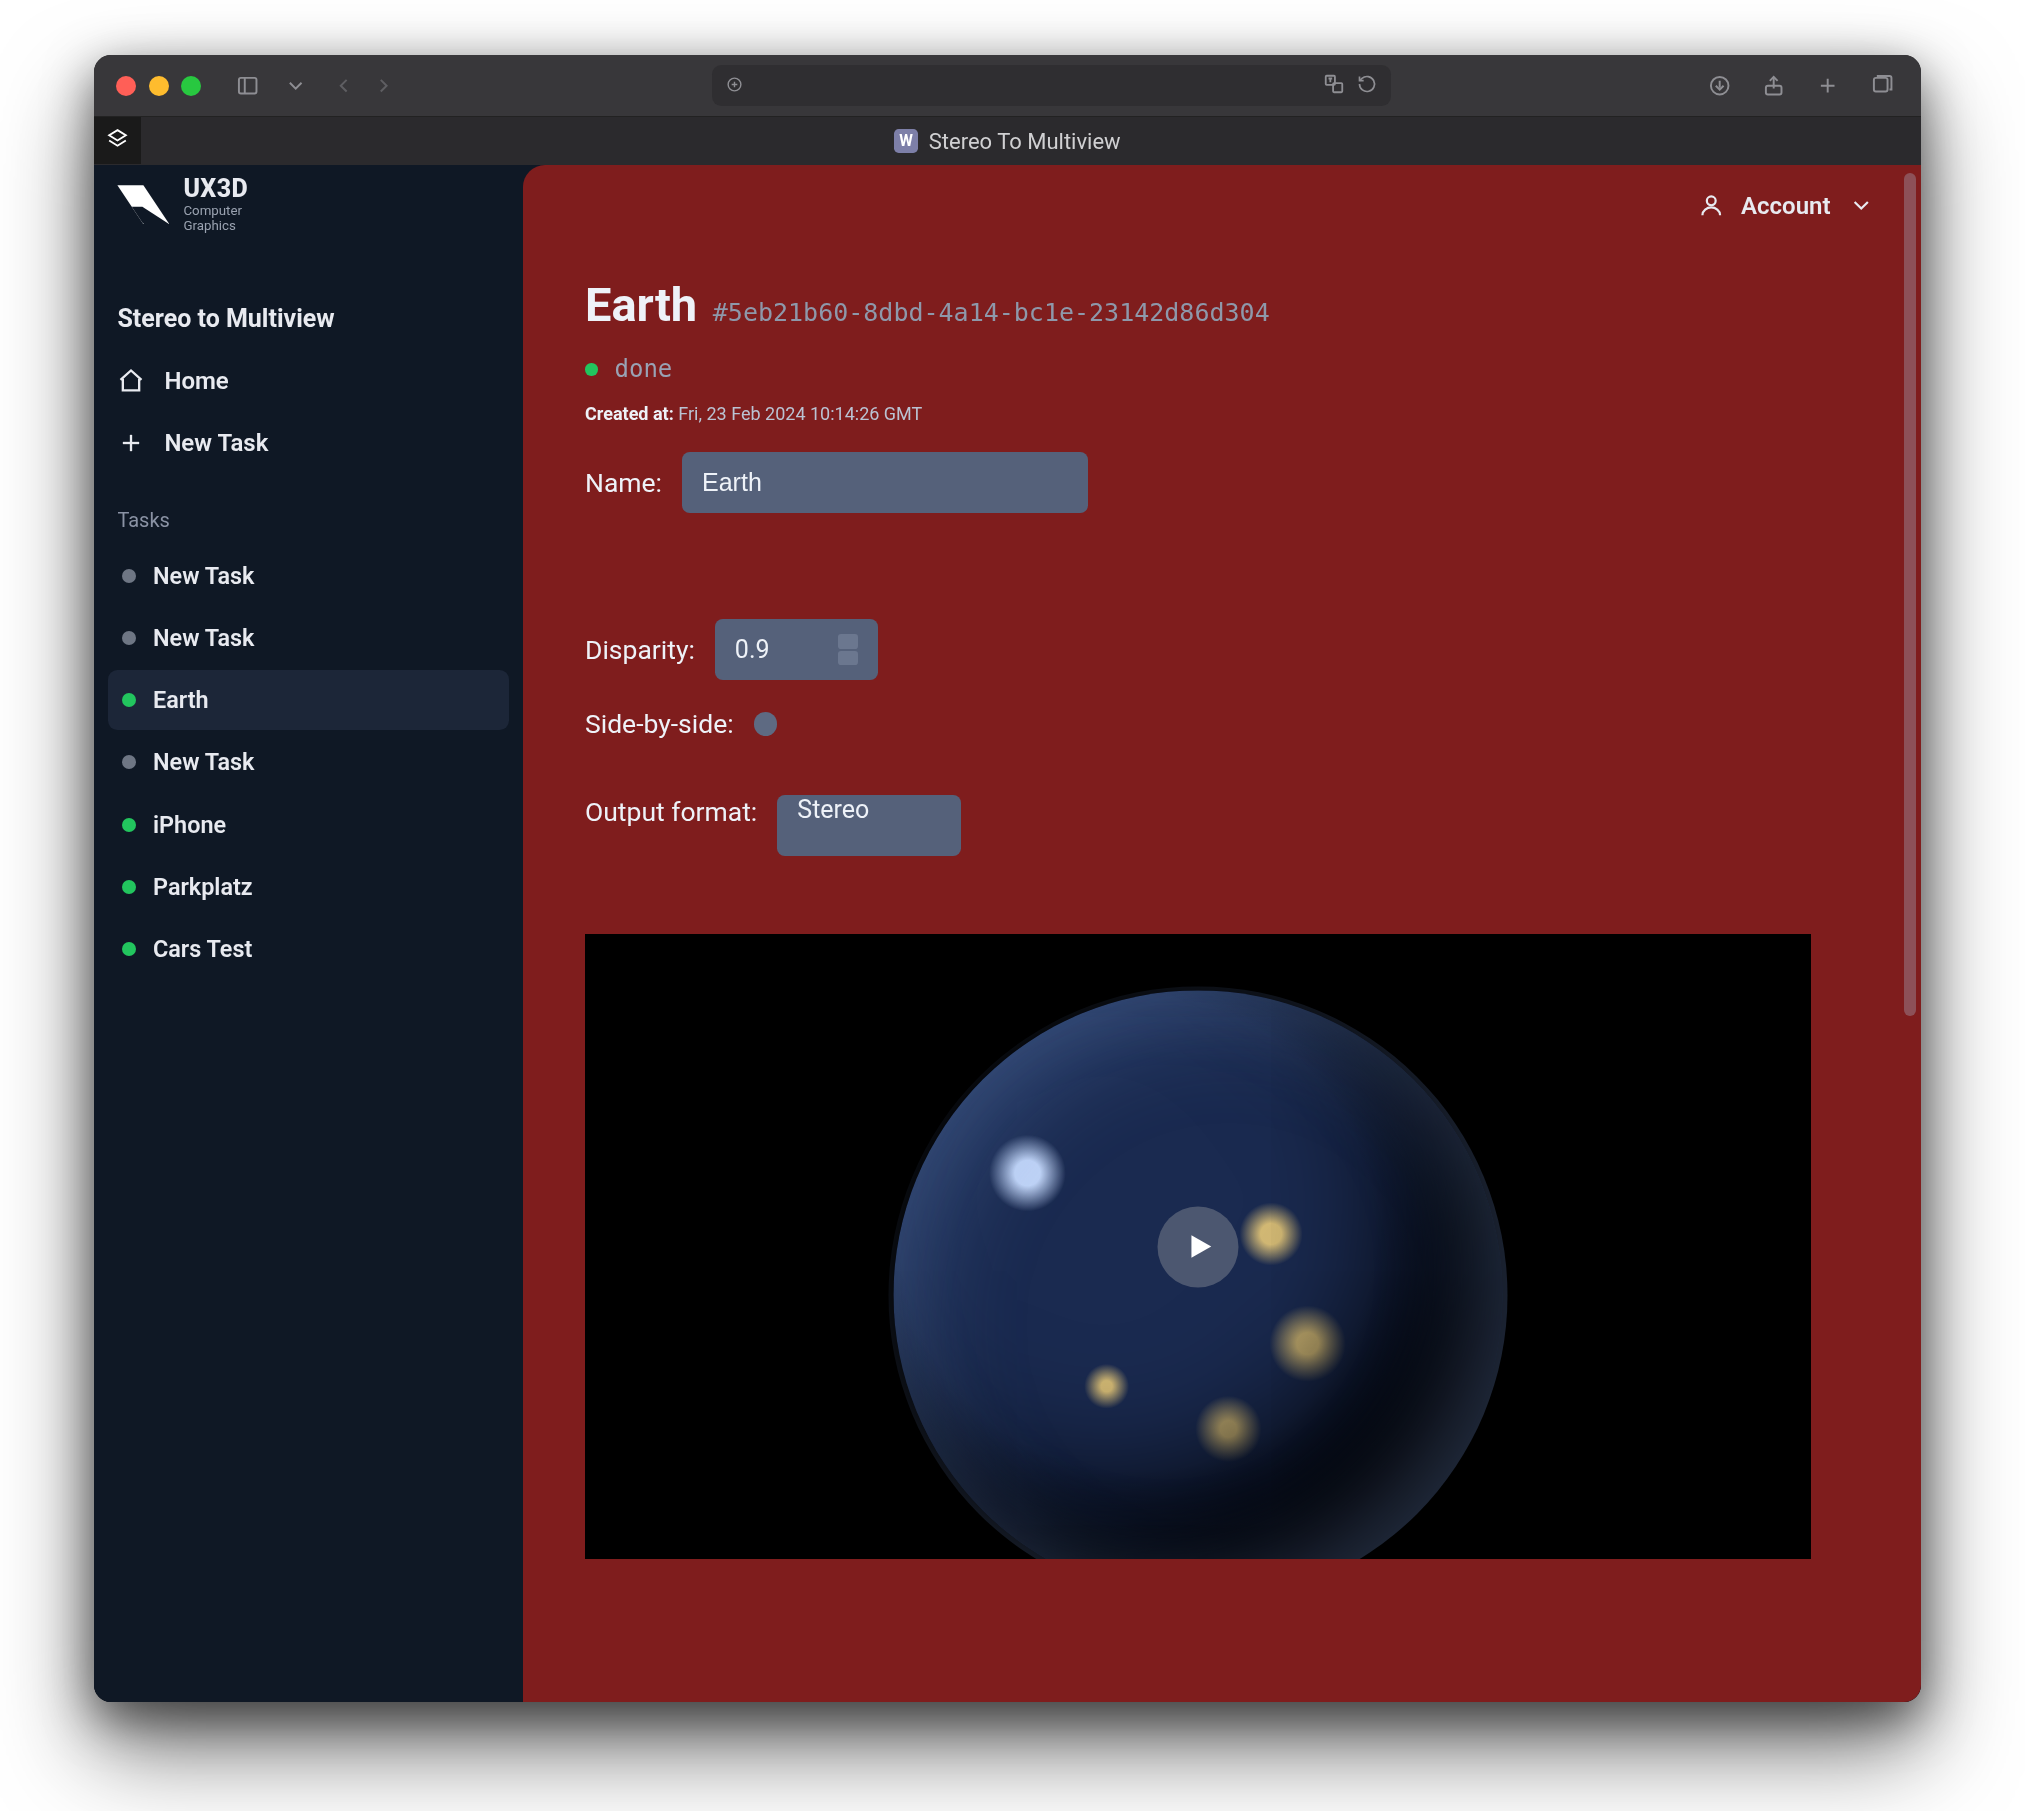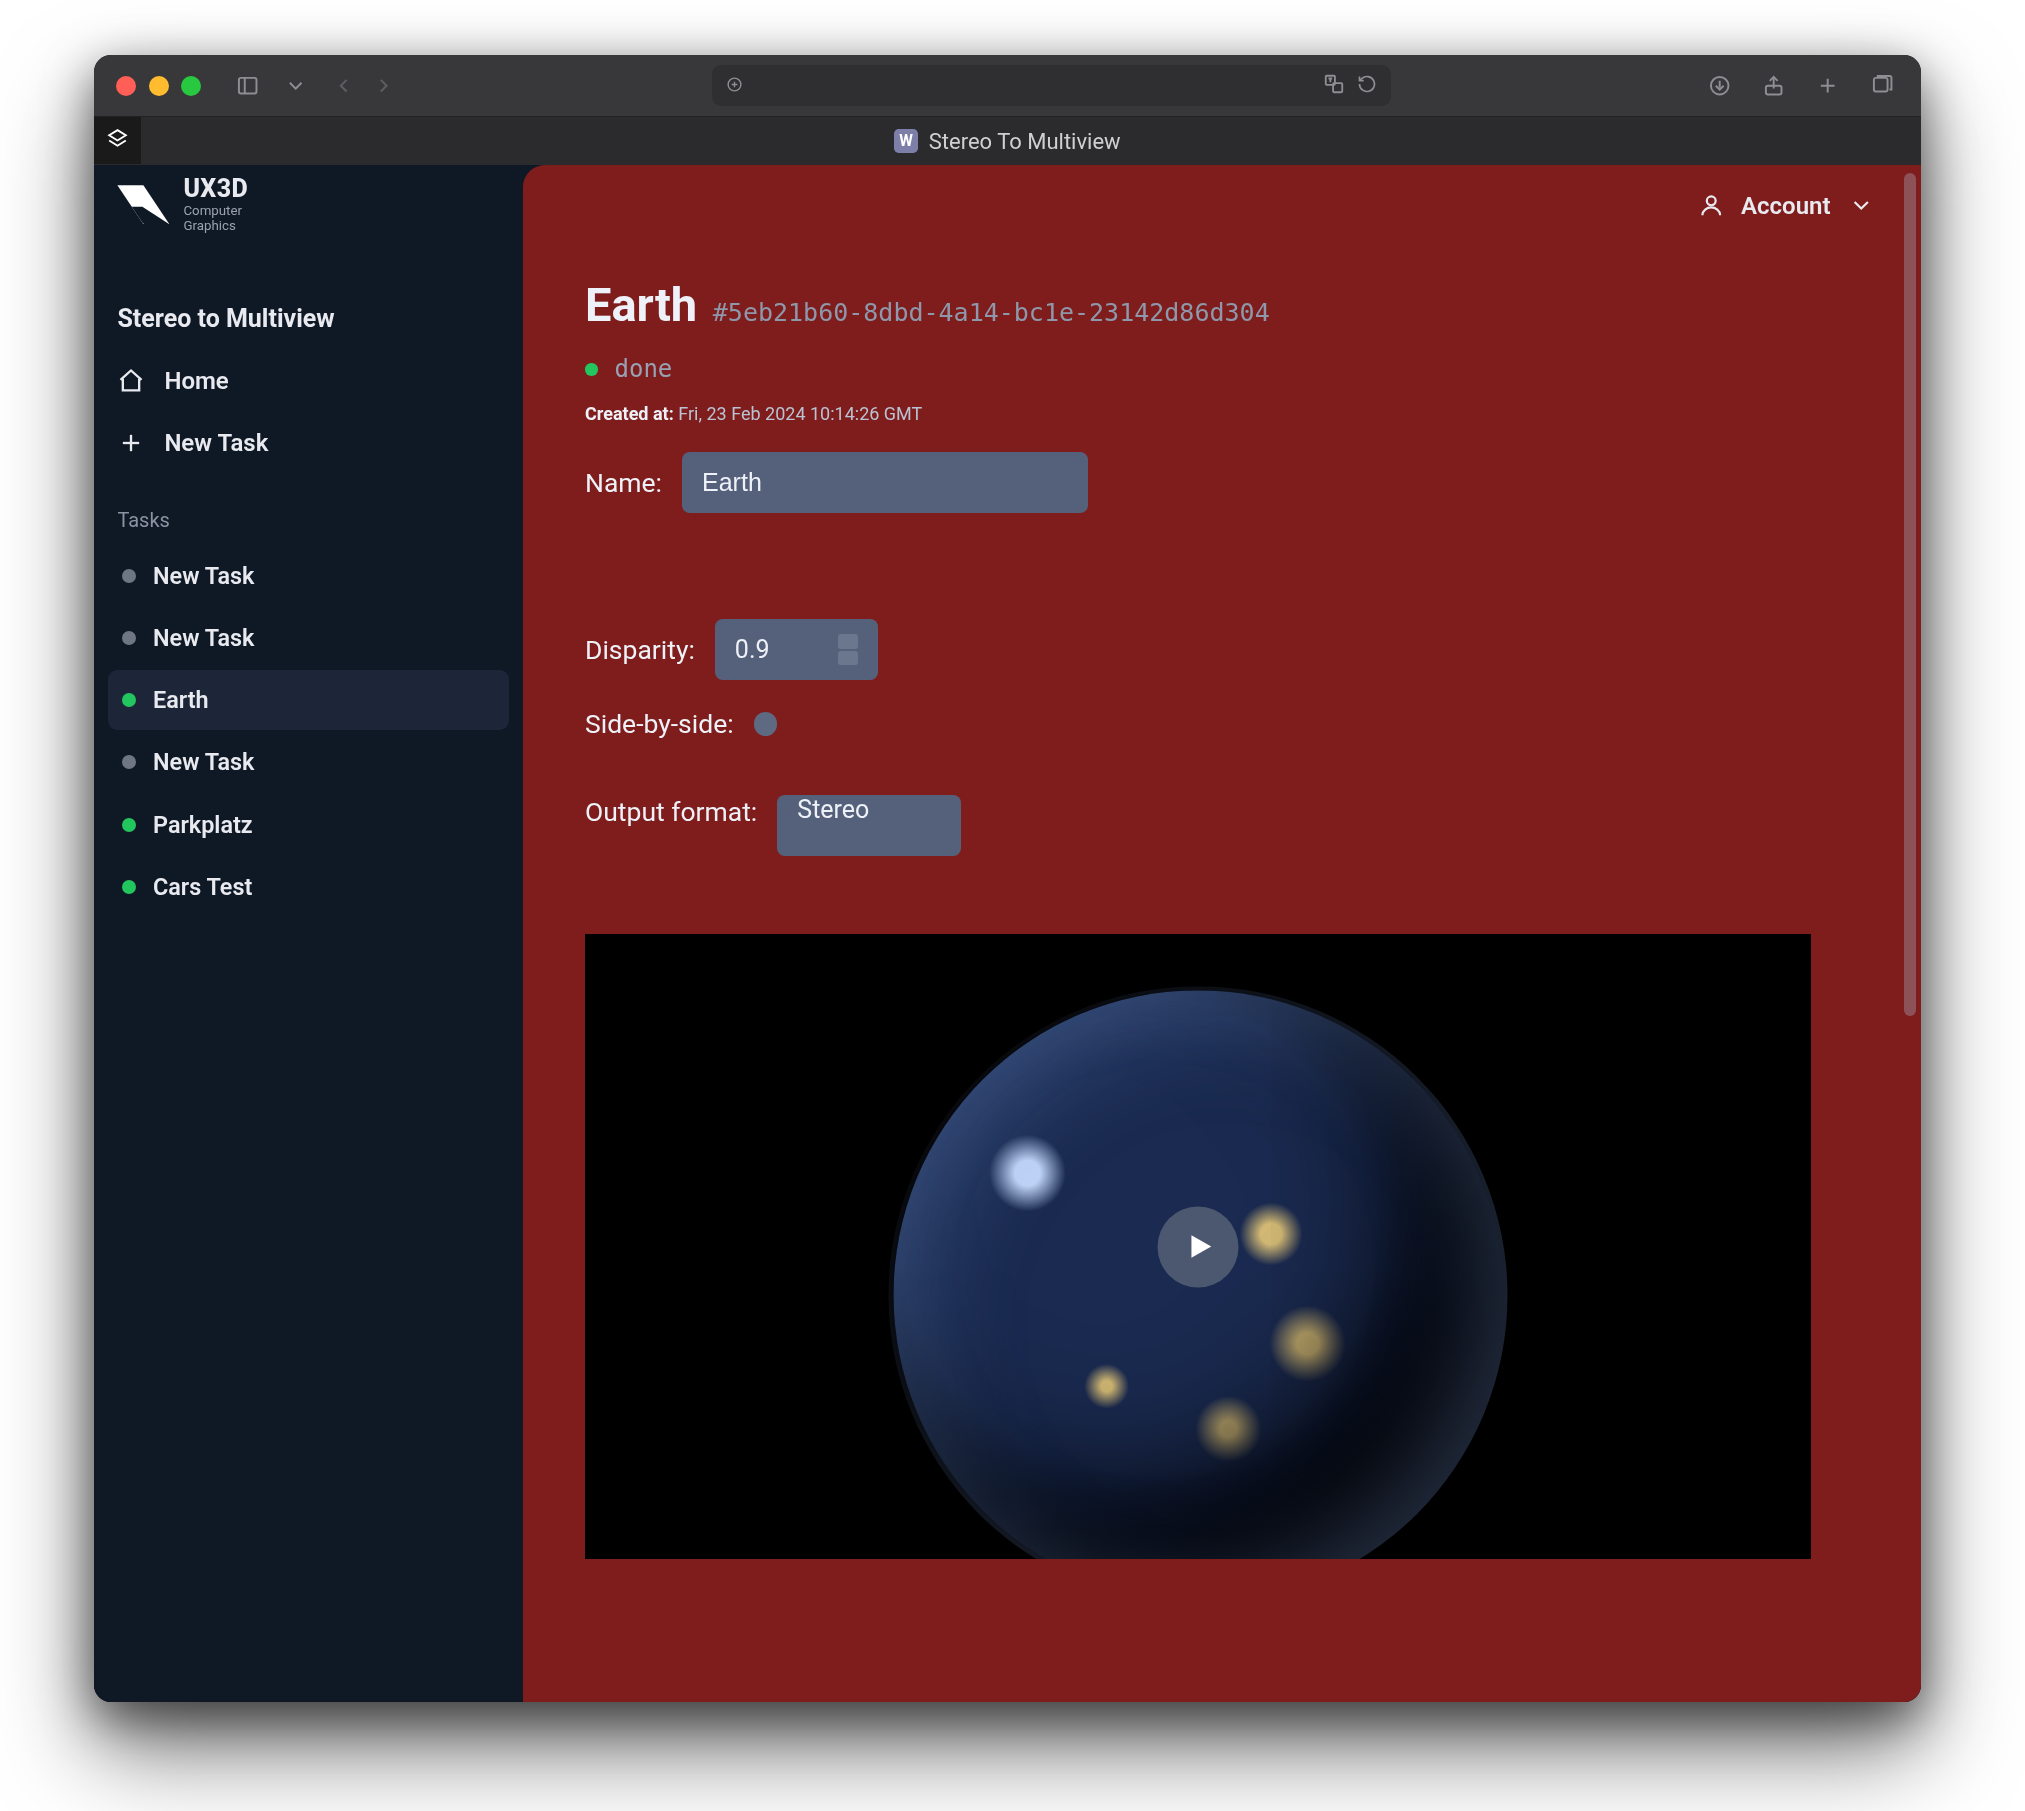--- a/index.html
+++ b/index.html
@@ -415,20 +415,24 @@
         <div class="task-item active">
           <span class="status-dot status-active-green"></span>
           <span>Earth</span>
         </div>
         <div class="task-item">
           <span class="status-dot status-grey"></span>
           <span>New Task</span>
         </div>
         <div class="task-item">
           <span class="status-dot status-green"></span>
+          <span>iPhone</span>
+        </div>
+        <div class="task-item">
+          <span class="status-dot status-green"></span>
           <span>Parkplatz</span>
         </div>
         <div class="task-item">
           <span class="status-dot status-green"></span>
           <span>Cars Test</span>
         </div>
       </div>
     </aside>
 
     <main class="main">

